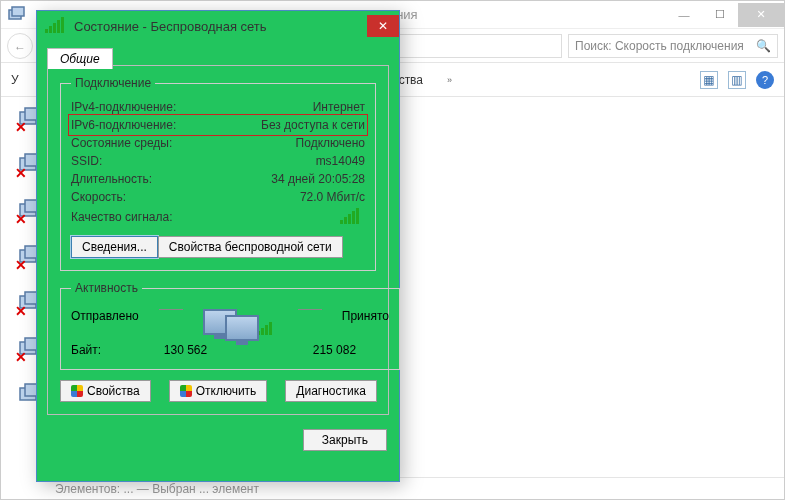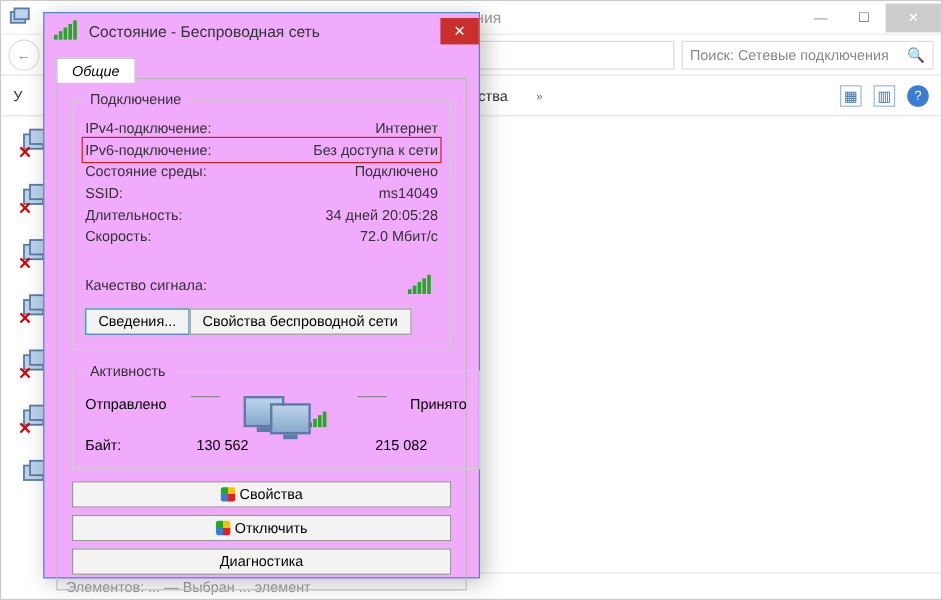--- a/index.html
+++ b/index.html
@@ -100,21 +100,21 @@
     border-top:1px solid #e5e5e5; display:flex; align-items:center;
     padding:0 10px; color:#999;margin-left:44px;
   }
 
   
   .dialog {
     position:absolute;
     left: 36px; top: 10px;
     width: 364px;
     height: 472px;
-    background:#f0abfc;
+    background:#22c55e;
     border:1px solid #4a88c7;
     box-shadow: 4px 4px 18px rgba(0,0,0,.25);
     z-index: 10;
   }
   .dlg-titlebar {
     height: 30px;
     display:flex; align-items:center;
     padding-left:8px;
   }
   .signal-icon {
@@ -239,21 +239,21 @@
     </div>
   </div>
 
   <div class="navbar">
     <div class="nav-arrow">←</div>
     <div class="nav-arrow">→</div>
     <span style="color:#888;">▾</span>
     <span style="margin:0 8px; color:#888;">↑</span>
     <div class="breadcrumb"></div>
     <div class="search-box">
-      <span>Поиск: Сетевые подключения</span>
+      <span>Поиск: Скорость подключения</span>
       <span class="mag">🔍</span>
     </div>
   </div>
 
   <div class="toolbar">
     <div class="item">
       <span>У</span>
     </div>
     <div class="item" style="margin-left:360px;">
       <span>ства</span>
@@ -416,21 +416,21 @@
         <span class="val">ms14049</span>
       </div>
       <div class="row">
         <span class="lbl">Длительность:</span>
         <span class="val">34 дней 20:05:28</span>
       </div>
       <div class="row">
         <span class="lbl">Скорость:</span>
         <span class="val">72.0 Мбит/с</span>
       </div>
-      <div class="row" style="margin-top:23px;text-align:right;">
+      <div class="row" style="margin-top:2px;text-align:right;">
         <span class="lbl">Качество сигнала:</span>
         <span class="signal-icon">
           <span class="bar b1"></span>
             <span class="bar b2"></span>
             <span class="bar b3"></span>
             <span class="bar b4"></span>
             <span class="bar b5"></span>
         </span>
       </div>
 
@@ -461,21 +461,21 @@
       </div>
 
       <div class="bytes-row">
         <span class="lbl">Байт:</span>
         <span class="c">130 562</span>
         <span style="width:40px;"></span>
         <span class="c">215 082</span>
       </div>
     </fieldset>
 
-    <div style="display:flex; gap:6px; margin-top:4px;flex-direction:column;">
+    <div style="display:flex; gap:18px; margin-top:4px;">
       <button class="btn">
         <span class="shield"></span>
         <span>Свойства</span>
       </button>
       <button class="btn">
         <span class="shield"></span>
         <span>Отключить</span>
       </button>
       <button class="btn">Диагностика</button>
     </div>

